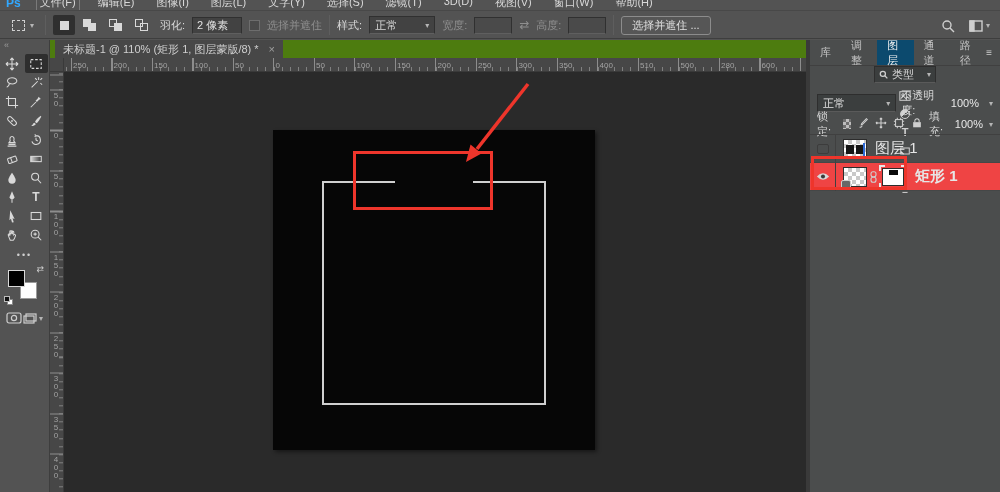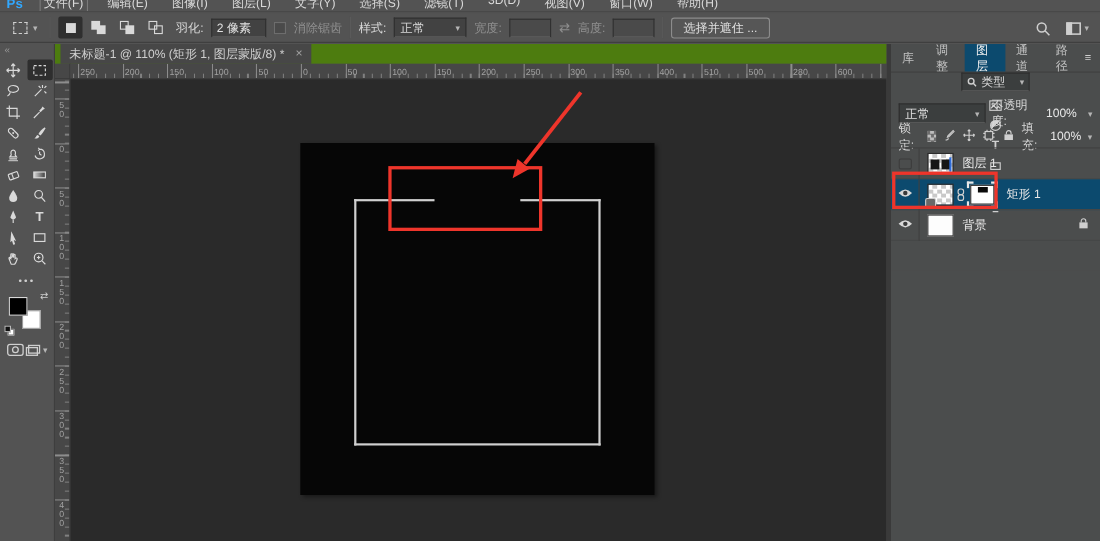--- a/index.html
+++ b/index.html
@@ -97,21 +97,21 @@
   .ficon svg { width:12px; height:12px; stroke:#cfcfcf; fill:none; stroke-width:1.2; }
   .half-circle { width:10px; height:10px; border:1px solid #cfcfcf; border-radius:50%; background:linear-gradient(135deg,#cfcfcf 50%,transparent 50%); }
   .tletter { color:#cfcfcf; font-size:11px; font-weight:bold; }
   #blend-row { position:absolute; left:0; top:52px; width:190px; height:22px; display:flex; align-items:center; gap:5px; padding:0 7px; }
   #blend-select { width:92px; height:18px; display:flex; align-items:center; justify-content:space-between; padding:0 5px; color:#e0e0e0; }
   #lock-row { position:absolute; left:0; top:74px; width:190px; height:20px; display:flex; align-items:center; gap:6px; padding:0 7px; font-size:11px; }
   .lock-ic svg { width:12px; height:12px; stroke:#cfcfcf; fill:none; stroke-width:1.2; }
   .checker-s { width:10px; height:10px; background-image:conic-gradient(#bdbdbd 0 25%,#6e6e6e 0 50%,#bdbdbd 0 75%,#6e6e6e 0); background-size:6px 6px; }
   #layer-rows { position:absolute; left:0; top:94px; width:190px; border-top:1px solid #404040; }
   .lrow { position:relative; height:28px; display:flex; align-items:center; border-bottom:1px solid #454747; }
-  .lrow.selected { background:#0c4a6e; }
+  .lrow.selected { background:#ef4444;font-weight:bold; }
   .eye-cell { width:26px; height:28px; display:flex; align-items:center; justify-content:center; border-right:1px solid #404040; }
   .eye svg { width:14px; height:9px; }
   .eye-empty { width:12px; height:10px; border:1px solid #3c3c3c; border-radius:2px; }
   .thumb { width:24px; height:20px; border:1px solid #2c2c2c; margin-left:7px; position:relative; }
   .checker { background-image:conic-gradient(#c9c9c9 0 25%,#ffffff 0 50%,#c9c9c9 0 75%,#ffffff 0); background-size:8px 8px; }
   .thumb.black { background:#050505; }
   .thumb.white { background:#fdfdfd; }
   .shape-badge { position:absolute; left:-3px; bottom:-3px; width:10px; height:9px; background:#686868; border:1px solid #cfcfcf; border-radius:2px; }
   .lay1-a { position:absolute; left:2px; top:5px; width:8px; height:9px; background:#161616; }
   .lay1-b { position:absolute; left:12px; top:5px; width:8px; height:9px; background:#161616; }
@@ -119,21 +119,21 @@
   .chain { width:10px; display:flex; align-items:center; justify-content:center; margin:0 1px; }
   .chain svg { width:7px; height:12px; stroke:#cfcfcf; fill:none; stroke-width:1.1; }
   .mask-wrap { position:relative; width:28px; height:24px; display:flex; align-items:center; justify-content:center; }
   .mask-thumb { width:22px; height:18px; background:#ffffff; border:1px solid #2c2c2c; position:relative; }
   .mask-bar { position:absolute; left:6px; top:1px; width:9px; height:5px; background:#0a0a0a; }
   .corner { position:absolute; width:6px; height:6px; border:0 solid #e8e8e8; }
   .c-tl { left:0; top:0; border-left-width:2px; border-top-width:2px; }
   .c-tr { right:0; top:0; border-right-width:2px; border-top-width:2px; }
   .c-bl { left:0; bottom:0; border-left-width:2px; border-bottom-width:2px; }
   .c-br { right:0; bottom:0; border-right-width:2px; border-bottom-width:2px; }
-  .lname { margin-left:8px; color:#e6e6e6; font-size:11px; white-space:nowrap; }
+  .lname { margin-left:8px; color:#e6e6e6; font-size:15px; white-space:nowrap; }
   .row-lock { margin-left:auto; margin-right:10px; }
   .row-lock svg { width:10px; height:12px; stroke:#cfcfcf; fill:none; stroke-width:1.2; }
   #panel-red-box { position:absolute; left:1px; top:116px; width:96px; height:34px; border:3px solid #ee352b; z-index:5; }
   #panel-rest { position:absolute; left:0; top:206px; width:190px; bottom:0; background:#4b4d4d; }
 </style>
 </head>
 <body>
 
 <div id="app">
 
@@ -183,21 +183,21 @@
             <span class="msq o" style="left:0;top:0;position:absolute;"></span>
             <span class="msq o" style="left:5px;top:4px;position:absolute;"></span>
           </span>
       </div>
     </div>
     <span class="field-label">羽化:</span>
     <div class="opt-input" style="width:50px;">
         <span>2 像素</span>
       </div>
     <span class="cbx"></span>
-    <span class="field-label dim">消除锯齿</span>
+    <span class="field-label dim">选择并遮住</span>
     <div class="vsep"></div>
     <span class="field-label">样式:</span>
     <div class="opt-select" style="width:66px;">
       <span>正常</span>
         <span class="chev">▾</span>
     </div>
     <span class="field-label dim">宽度:</span>
     <div class="opt-input dim" style="width:38px;">
         <span></span>
       </div>
@@ -550,31 +550,17 @@
             </span>
           <span class="corner c-tl"></span>
           <span class="corner c-tr"></span>
           <span class="corner c-bl"></span>
           <span class="corner c-br"></span>
         </span>
         <span class="lname">矩形 1</span>
       </div>
 
 
-      <div class="lrow">
-        <div class="eye-cell">
-          <span class="eye"><svg viewBox="0 0 16 10">
-                <path d="M1 5Q8 -2.5 15 5Q8 12.5 1 5Z" fill="#d8d8d8"></path>
-                <circle cx="8" cy="5" r="2.3" fill="#3a3a3a"></circle>
-              </svg></span>
-        </div>
-        <div class="thumb white"></div>
-        <span class="lname">背景</span>
-        <span class="row-lock"><svg viewBox="0 0 12 14">
-              <rect x="1.5" y="6" width="9" height="6.5" fill="#cfcfcf" stroke="none"></rect>
-              <path d="M3.5 6V4.5a2.5 2.5 0 0 1 5 0V6"></path>
-            </svg></span>
-      </div>
     </div>
     <div id="panel-red-box"></div>
     <div id="panel-rest"></div>
   </div>
 </div>
 
 </body></html>

